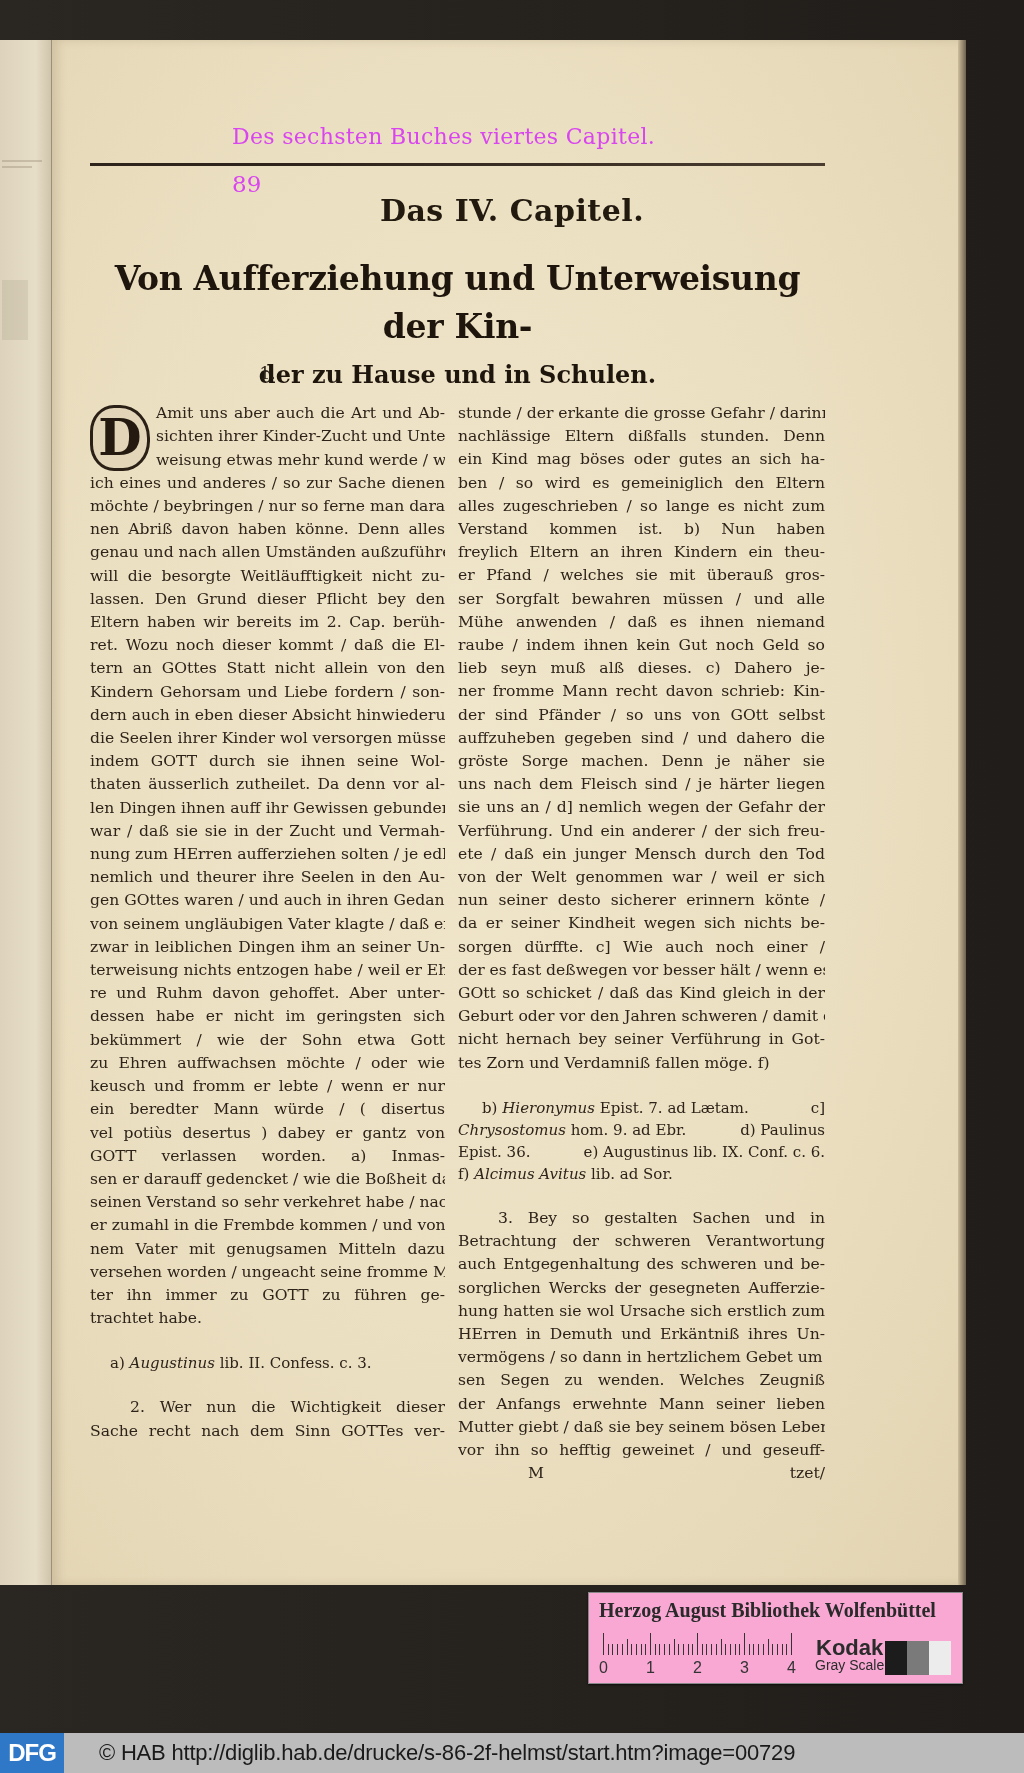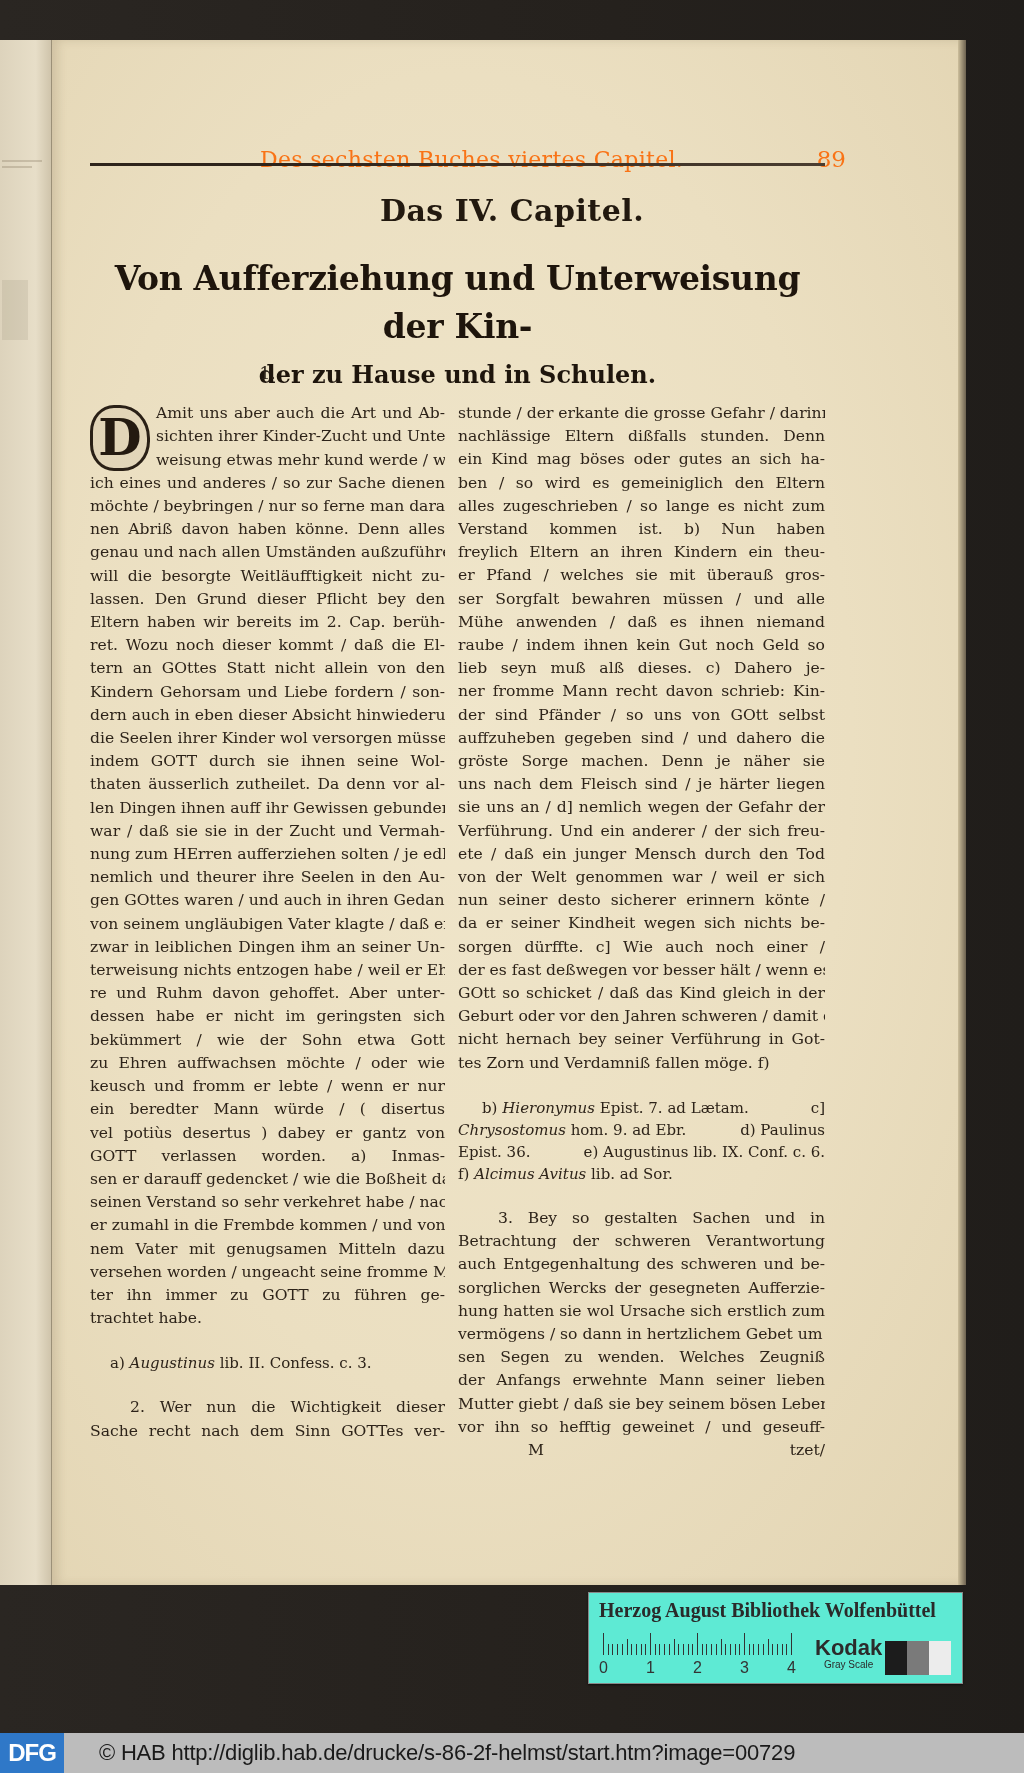--- a/index.html
+++ b/index.html
@@ -24,23 +24,24 @@
   .page {
     position: absolute; left: 52px; top: 40px; width: 910px; height: 1545px;
     background: radial-gradient(ellipse at 45% 45%, #f0e6cb 0%, #ebdfc1 55%, #e2d4b2 100%);
     box-shadow: inset 6px 0 10px rgba(90,70,40,0.15);
   }
   .page-edge {
     position: absolute; left: 958px; top: 40px; width: 8px; height: 1545px;
     background: linear-gradient(90deg, #cdbf9c, #6d6250);
   }
   .running-head {
-    position: absolute; left: 256px; top: 124px; width: 590px; height: 30px;
+    position: absolute; left: 228px; top: 124px; width: 590px; height: 30px;
     display: flex; justify-content: space-between; align-items: baseline;
-    color: #f97316;
+    color: #d946ef;
+    flex-direction: column;
   }
   .running-head .title { font-size: 22px; letter-spacing: 0.3px; margin-left: 4px; }
   .running-head .folio { font-size: 23px; margin-top: 22px; }
   .head-rule {
     position: absolute; left: 90px; top: 163px; width: 735px; height: 3px;
     background: linear-gradient(90deg, #2e241b 0%, #2e241b 30%, #4a3d30 100%);
   }
   .chapter-no {
     position: absolute; left: 0; top: 193px; width: 1024px; text-align: center;
     font-size: 30px; font-weight: bold; color: #22190f; letter-spacing: 0.5px;
@@ -68,33 +69,33 @@
     color: #241a10; background: rgba(60,40,20,0.05);
   }
   .indent-cap { padding-left: 66px; }
   .footnote { font-size: 15px; line-height: 22px; }
   .footnote i { font-style: italic; }
   .gap-m { height: 22px; }
   .sig-line { display: flex; justify-content: space-between; padding: 0 30px 0 70px; }
 
   .color-card {
     position: absolute; left: 588px; top: 1592px; width: 375px; height: 92px;
-    background: #5eead4; border: 1px solid #888; box-shadow: 0 1px 2px rgba(0,0,0,0.6);
+    background: #f9a8d4; border: 1px solid #888; box-shadow: 0 1px 2px rgba(0,0,0,0.6);
   }
   .color-card .inst {
     position: absolute; left: 10px; top: 6px; font-family: "Liberation Serif", serif;
     font-weight: bold; font-size: 20px; color: #2a2a2a; white-space: nowrap;
   }
   .ruler { position: absolute; left: 14px; top: 40px; width: 196px; height: 28px; }
   .ruler .tick { position: absolute; bottom: 6px; width: 1px; background: #333; }
   .ruler-labels { position: absolute; left: 10px; top: 66px; width: 210px; height: 20px; font-family: "Liberation Sans", sans-serif; font-size: 16px; color: #333; }
   .ruler-labels span { position: absolute; }
   .kodak { position: absolute; left: 226px; top: 44px; font-family: "Liberation Sans", sans-serif; color: #2b2b2b; text-align: center; }
   .kodak .brand { font-size: 22px; font-weight: bold; line-height: 22px; }
-  .kodak .sub { font-size: 10px; line-height: 12px; }
+  .kodak .sub { font-size: 14px; line-height: 12px; }
   .swatches { position: absolute; left: 296px; top: 48px; display: flex; }
   .swatch { width: 22px; height: 34px; }
 
   .footer-bar {
     position: absolute; left: 0; top: 1733px; width: 1024px; height: 40px;
     background: #bcbcbc; display: flex; align-items: center;
   }
   .dfg-logo {
     width: 64px; height: 40px; background: #2f78c8; color: #ffffff;
     font-family: "Liberation Sans", sans-serif; font-weight: bold; font-size: 24px;
@@ -246,20 +247,21 @@
       <span>lib. ad Sor.</span>
     </div>
   </div>
   <div class="gap-m"></div>
   <div>
     <span class="line" style="padding-left:40px">3.   Bey so gestalten Sachen und in</span>
     <span class="line">Betrachtung der schweren Verantwortung</span>
     <span class="line">auch Entgegenhaltung des schweren und be-</span>
     <span class="line">sorglichen Wercks der gesegneten Aufferzie-</span>
     <span class="line">hung hatten sie wol Ursache sich erstlich  zum</span>
+    <span class="line">HErren in Demuth und Erkäntniß ihres Un-</span>
     <span class="line">vermögens / so dann in hertzlichem Gebet um des-</span>
     <span class="line">sen Segen zu wenden.   Welches Zeugniß</span>
     <span class="line">der Anfangs erwehnte Mann seiner lieben</span>
     <span class="line">Mutter giebt / daß sie bey seinem bösen Leben</span>
     <span class="line">vor ihn so hefftig geweinet / und geseuff-</span>
   </div>
   <div class="sig-line">
     <span>M</span>
     <span style="margin-right:-30px">tzet/</span>
   </div>

